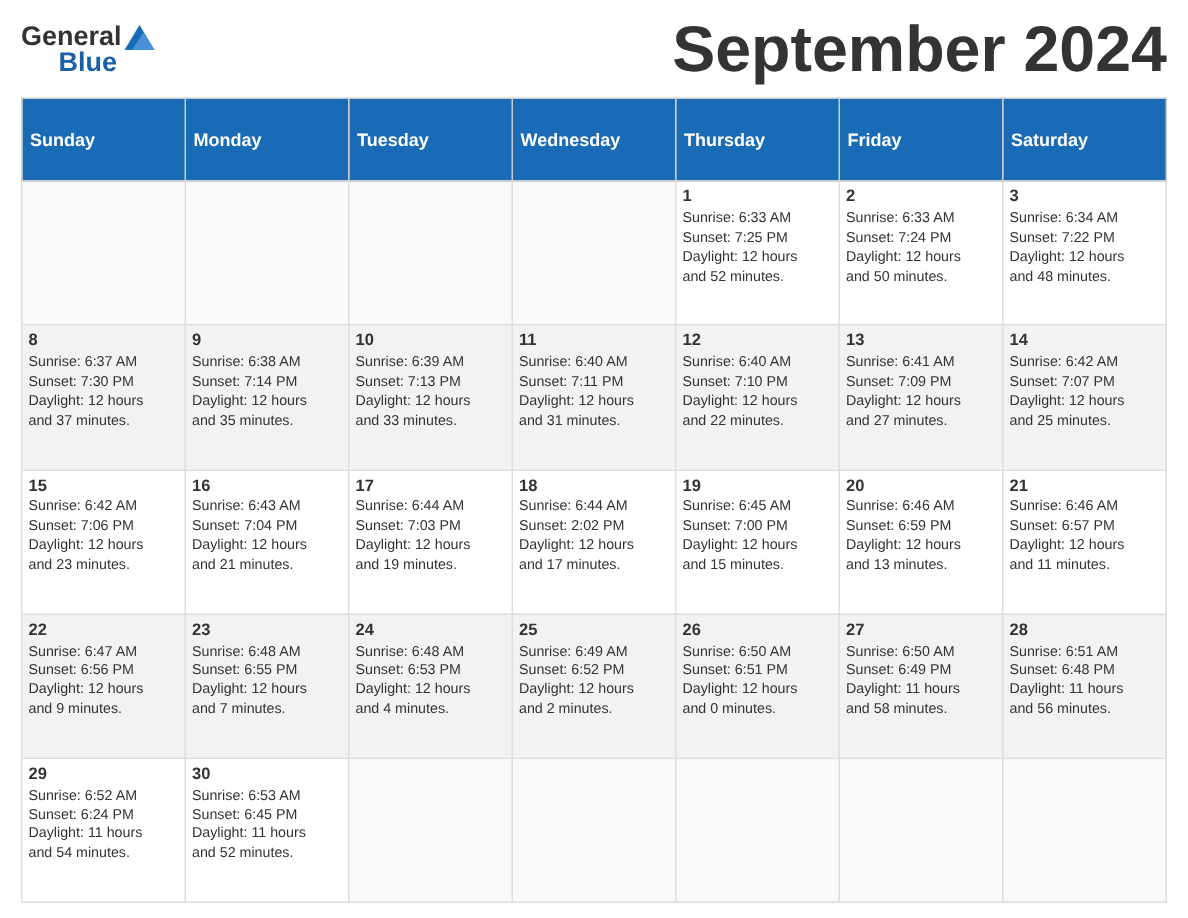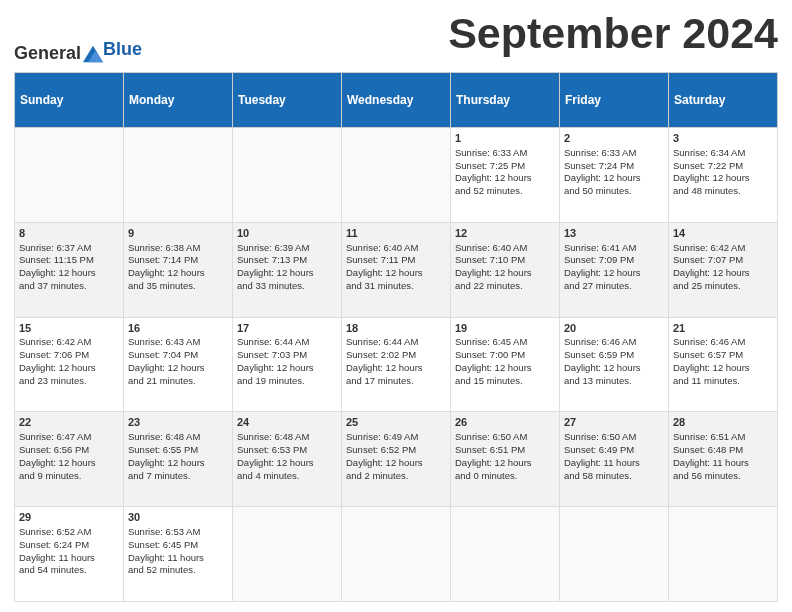--- a/index.html
+++ b/index.html
@@ -18,24 +18,23 @@
       flex-direction: column;
     }
     .header {
       display: flex;
       justify-content: space-between;
       align-items: flex-start;
       margin-bottom: 8px;
     }
     .logo {
       display: flex;
-      flex-direction: row;
-      align-items: flex-start;
+      flex-direction: column;
+      align-items: center;
       padding-top: 4px;
-      margin-top: 29px;
     }
     .logo-text {
       display: flex;
       align-items: center;
     }
     .logo-general {
       font-size: 18px;
       font-weight: bold;
       color: #333;
     }
@@ -162,21 +161,21 @@
             <div>Sunrise: 6:34 AM</div>
             <div>Sunset: 7:22 PM</div>
             <div>Daylight: 12 hours</div>
             <div>and 48 minutes.</div>
           </td>
         </tr>
         <tr>
           <td>
             <span class="day-num">8</span>
             <div>Sunrise: 6:37 AM</div>
-            <div>Sunset: 11:15 PM</div>
+            <div>Sunset: 7:30 PM</div>
             <div>Daylight: 12 hours</div>
             <div>and 37 minutes.</div>
           </td>
           <td>
             <span class="day-num">9</span>
             <div>Sunrise: 6:38 AM</div>
             <div>Sunset: 7:14 PM</div>
             <div>Daylight: 12 hours</div>
             <div>and 35 minutes.</div>
           </td>

